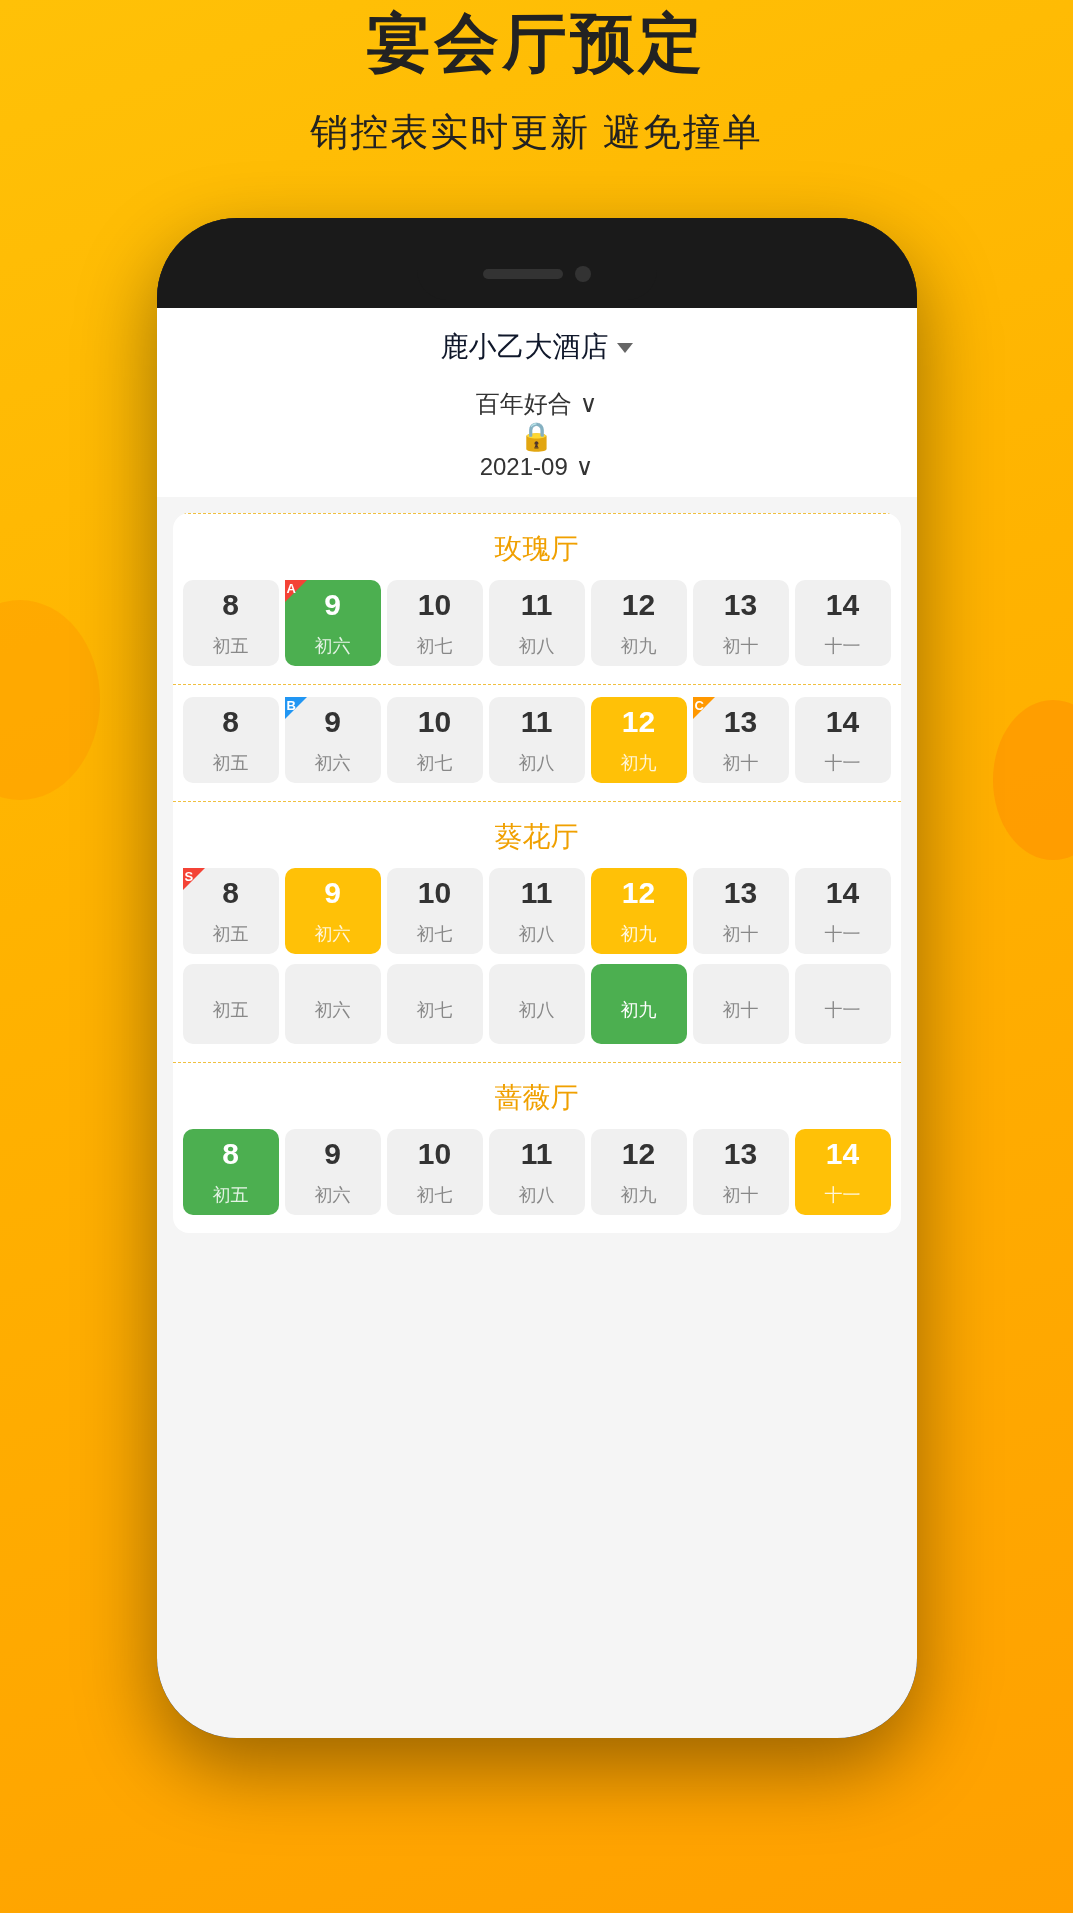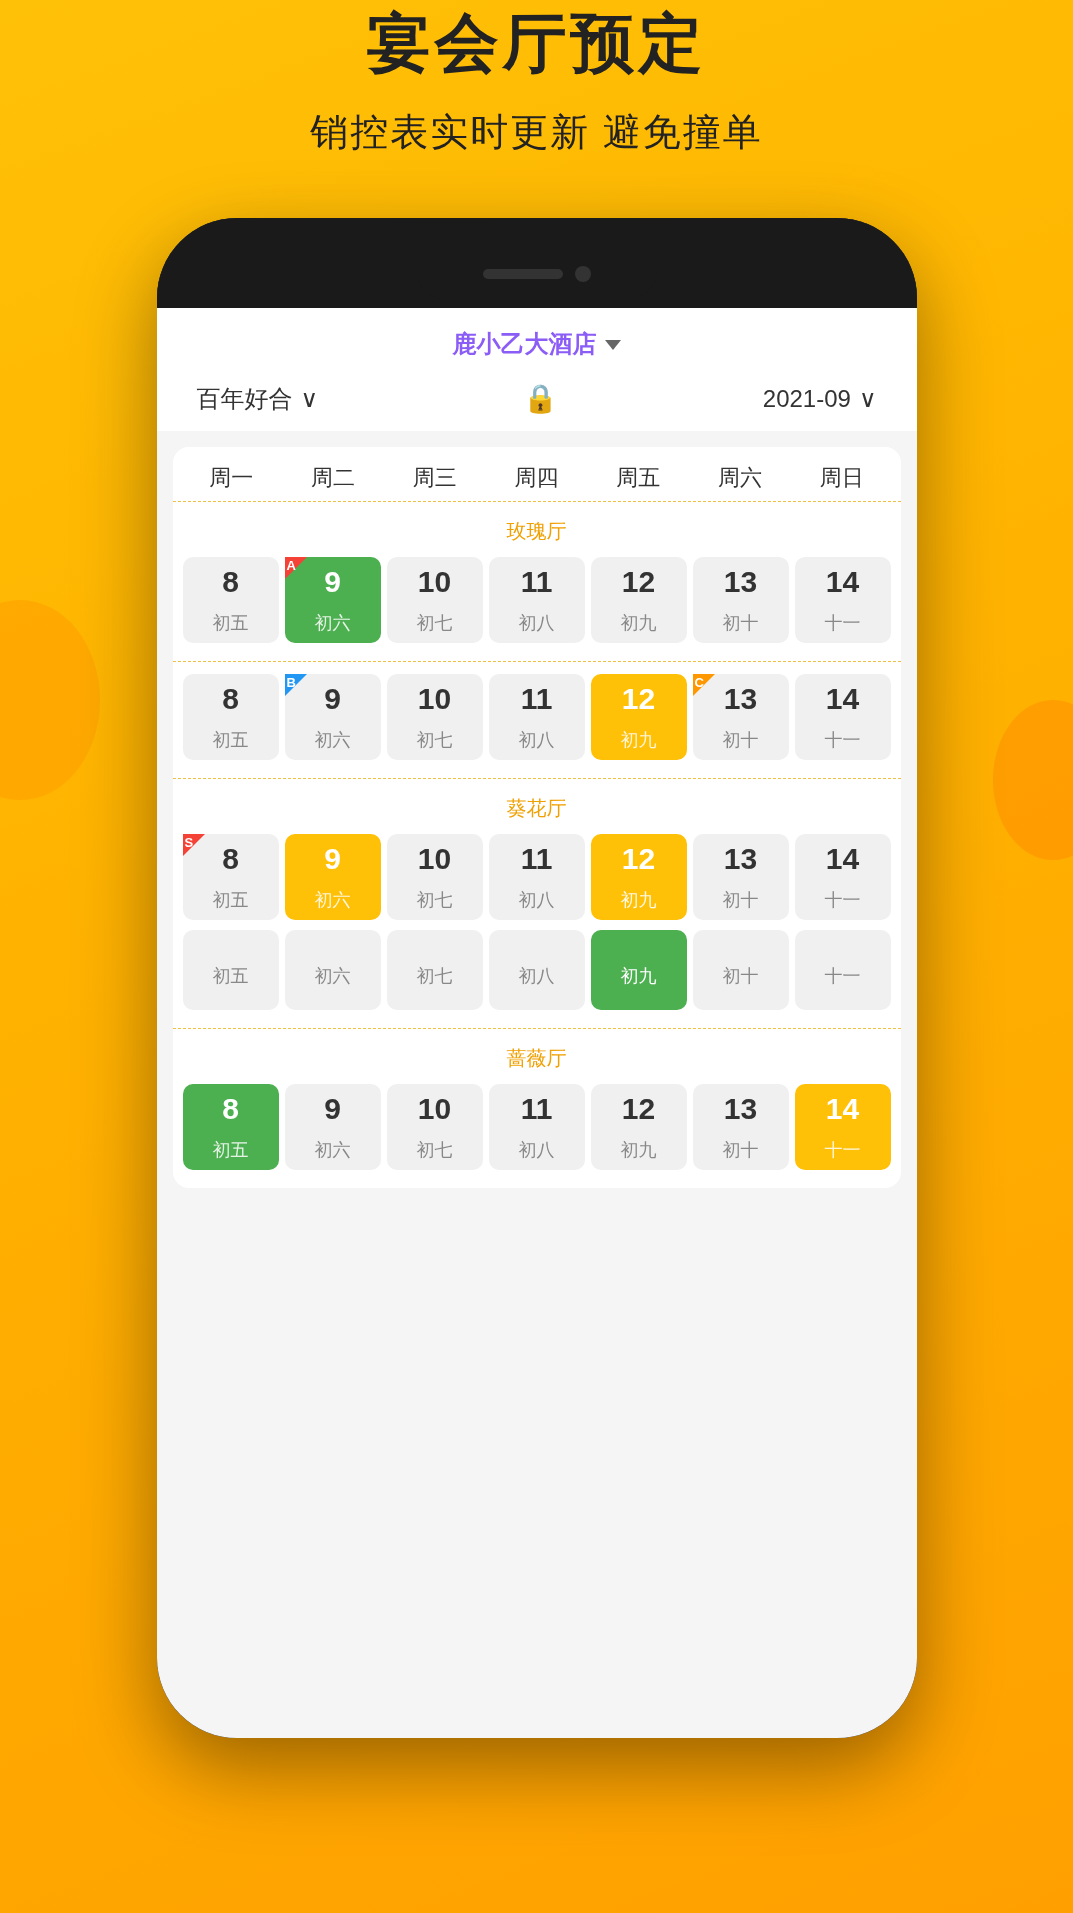--- a/index.html
+++ b/index.html
@@ -136,38 +136,39 @@
     }
 
     .hotel-selector {
       display: flex;
       justify-content: center;
       align-items: center;
       padding: 20px 0 12px;
       gap: 8px;
     }
     .hotel-name {
-      font-size: 24px;
-      color: #8b5cf6;
-      font-weight: 700;
+      font-size: 28px;
+      color: #0f172a;
+      font-weight: 400;
     }
     .dropdown-arrow {
       width: 0;
       height: 0;
       border-left: 8px solid transparent;
       border-right: 8px solid transparent;
       border-top: 10px solid #666;
       margin-top: 2px;
     }
 
     .filter-row {
       display: flex;
       justify-content: space-between;
       align-items: center;
       padding: 10px 20px 16px;
+      flex-direction: column;
     }
     .filter-left {
       display: flex;
       align-items: center;
       gap: 8px;
       font-size: 24px;
       color: #333;
     }
     .lock-icon {
       font-size: 28px;
@@ -204,21 +205,21 @@
       font-weight: 400;
     }
 
     
     .hall-section {
       border-top: 1px dashed #f0c040;
       padding: 8px 0;
     }
     .hall-name {
       text-align: center;
-      font-size: 20px;
+      font-size: 28px;
       color: #f0a000;
       font-weight: 500;
       padding: 8px 0;
     }
 
     .date-grid {
       display: grid;
       grid-template-columns: repeat(7, 1fr);
       gap: 6px;
       padding: 4px 10px 10px;
@@ -328,29 +329,20 @@
         <div class="lock-icon">🔒</div>
         <div class="date-selector">
           <span>2021-09</span>
           <span>∨</span>
         </div>
       </div>
     </div>
 
     <div class="calendar-content">
 
-      <div class="day-headers">
-        <div class="day-header">周一</div>
-        <div class="day-header">周二</div>
-        <div class="day-header">周三</div>
-        <div class="day-header">周四</div>
-        <div class="day-header">周五</div>
-        <div class="day-header">周六</div>
-        <div class="day-header">周日</div>
-      </div>
 
       <div class="hall-section">
         <div class="hall-name">玫瑰厅</div>
         <div class="date-grid">
           <div class="date-cell normal">
             <span class="date-num">8</span>
             <span class="date-lunar">初五</span>
           </div>
           <div class="date-cell green" style="position:relative;">
             <div class="badge badge-a"></div>

